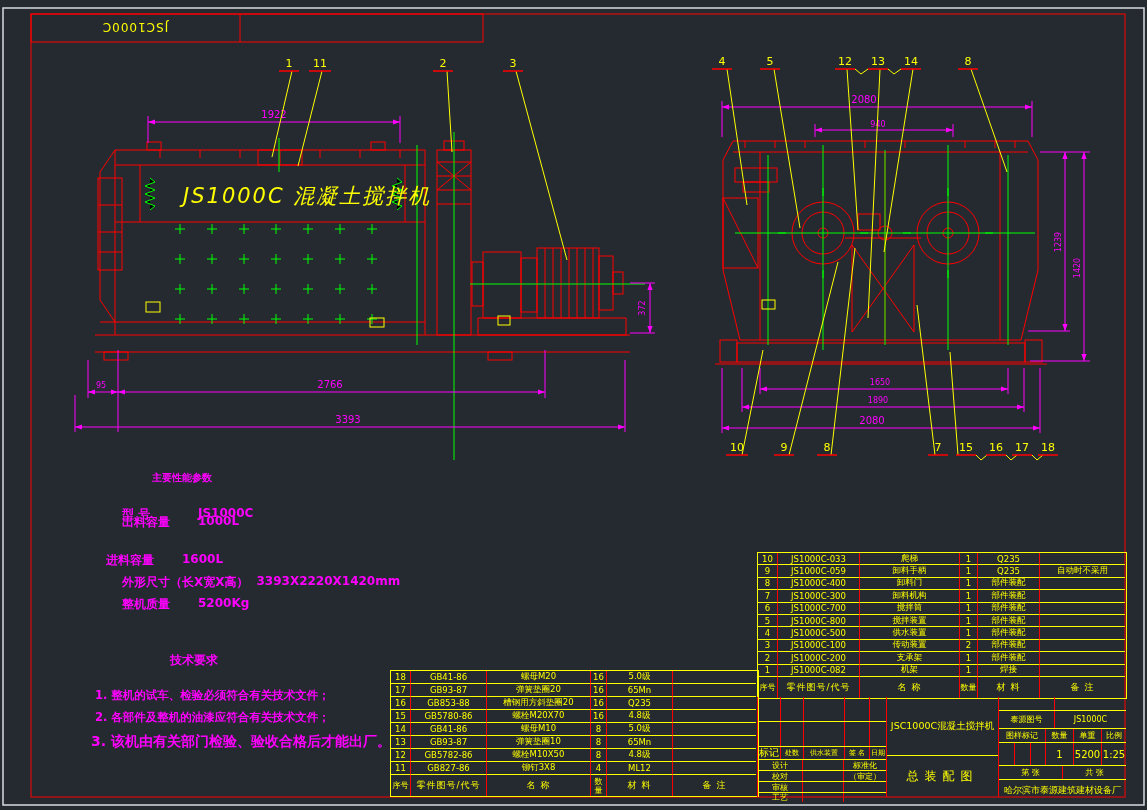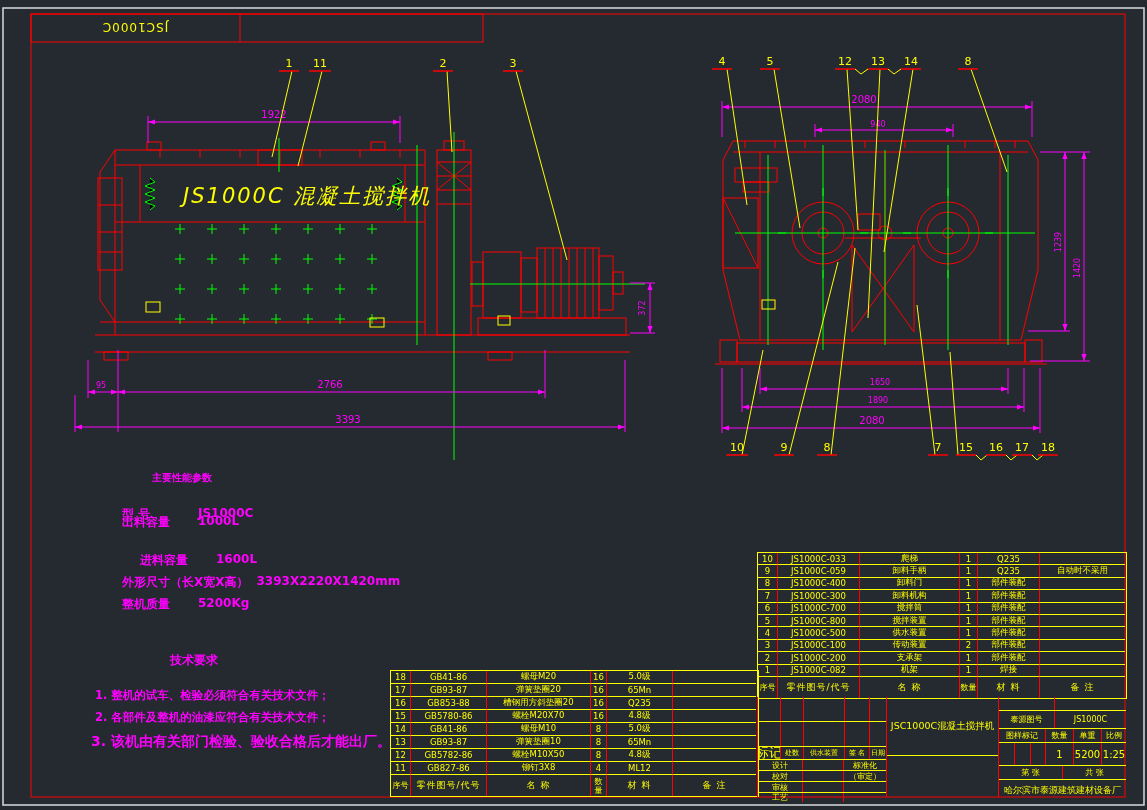--- a/index.html
+++ b/index.html
@@ -220,21 +220,21 @@
 
 <div class="abs mag" style="left:152px;top:471px;font-size:10px">主要性能参数</div>
 <div class="abs mag param-row" style="left:122px;top:506px">
   <span class="lb">型  号</span>
   <span>JS1000C</span>
 </div>
 <div class="abs mag param-row" style="left:122px;top:514px">
   <span class="lb">出料容量</span>
   <span>1000L</span>
 </div>
-<div class="abs mag param-row" style="left:140px;top:552px">
+<div class="abs mag param-row" style="left:106px;top:552px">
   <span class="lb">进料容量</span>
   <span>1600L</span>
 </div>
 <div class="abs mag param-row wide" style="left:122px;top:574px">
   <span class="lb">外形尺寸（长X宽X高）</span>
   <span>3393X2220X1420mm</span>
 </div>
 <div class="abs mag param-row" style="left:122px;top:596px">
   <span class="lb">整机质量</span>
   <span>5200Kg</span>
@@ -382,21 +382,21 @@
         <div class="cell" style="flex:1"></div>
     </div>
     <div class="r" style="height:24px">
       <div class="cell" style="width:22px"></div>
         <div class="cell" style="width:22px"></div>
         <div class="cell" style="width:40px"></div>
         <div class="cell" style="width:24px"></div>
         <div class="cell" style="flex:1"></div>
     </div>
     <div class="r" style="height:12px;font-size:7px">
-      <div class="cell" style="width:22px;font-size:13px">标记</div>
+      <div class="cell" style="width:22px;font-size:10px">标记</div>
       <div class="cell" style="width:22px;font-size:7px">处数</div>
       <div class="cell" style="width:40px;font-size:7px">供水装置</div>
       <div class="cell" style="width:24px;font-size:7px">签 名</div>
       <div class="cell" style="flex:1;font-size:7px">日期</div>
     </div>
     <div class="r" style="height:10px">
       <div class="cell" style="width:44px">设计</div>
       <div class="cell" style="width:40px"></div>
       <div class="cell" style="flex:1">标准化</div>
     </div>
@@ -412,20 +412,21 @@
     </div>
     <div class="r" style="height:9px">
       <div class="cell" style="width:44px">工艺</div>
       <div class="cell" style="width:40px"></div>
       <div class="cell" style="flex:1"></div>
     </div>
   </div>
 
   <div class="abs" id="tb-center">
     <div class="big">JSC1000C混凝土搅拌机</div>
+    <div class="sub">总装配图</div>
   </div>
 
   <div class="abs" id="tb-right">
     <div class="r" style="height:13px">
       <div class="cell" style="width:55px"></div>
       <div class="cell" style="flex:1"></div>
     </div>
     <div class="r" style="height:17px">
       <div class="cell" style="width:55px">泰源图号</div>
       <div class="cell" style="flex:1">JS1000C</div>

